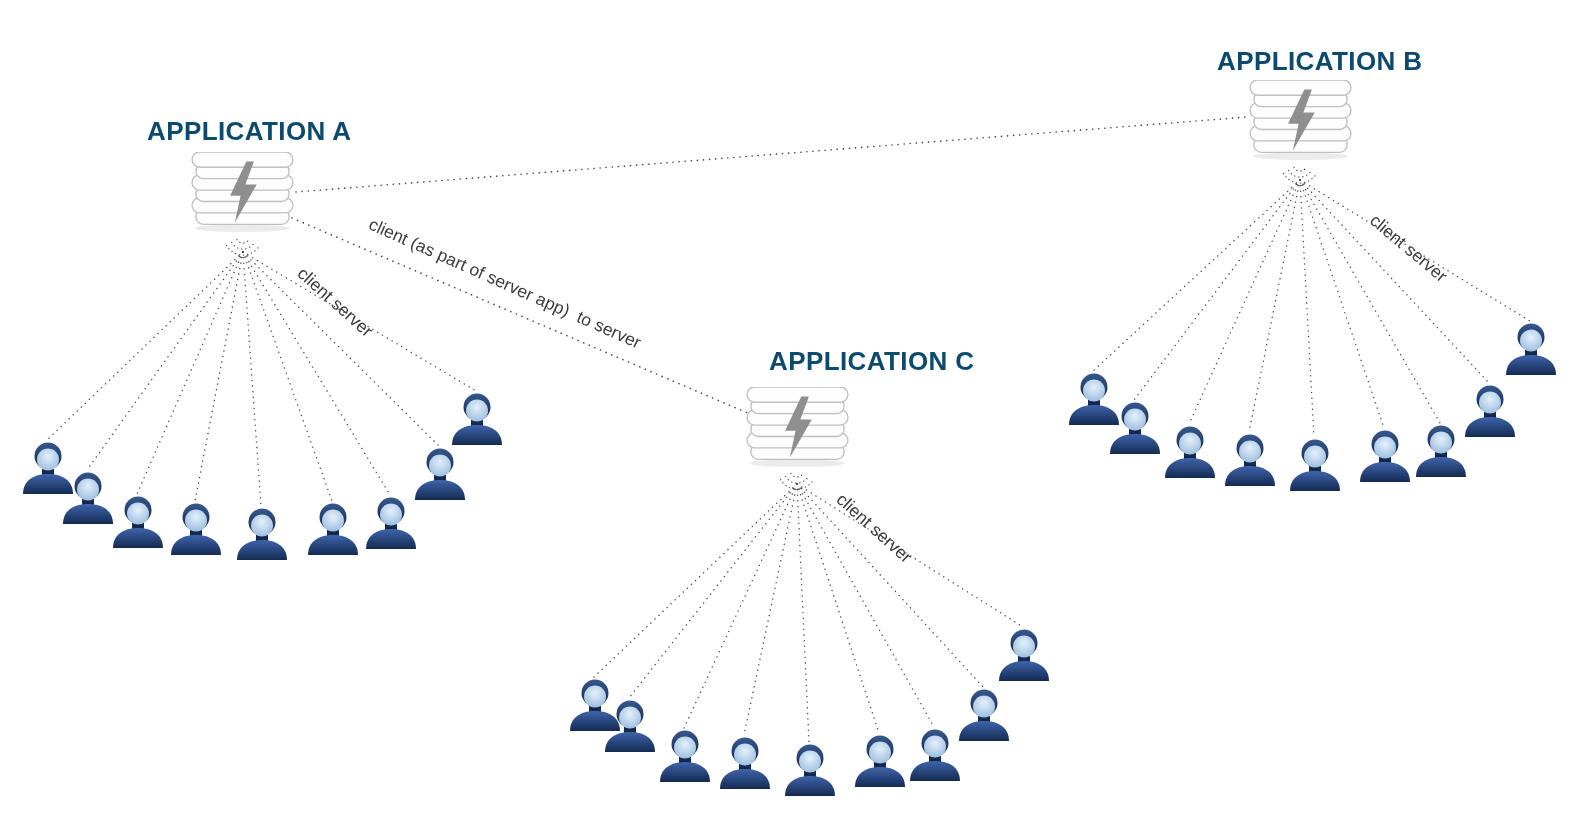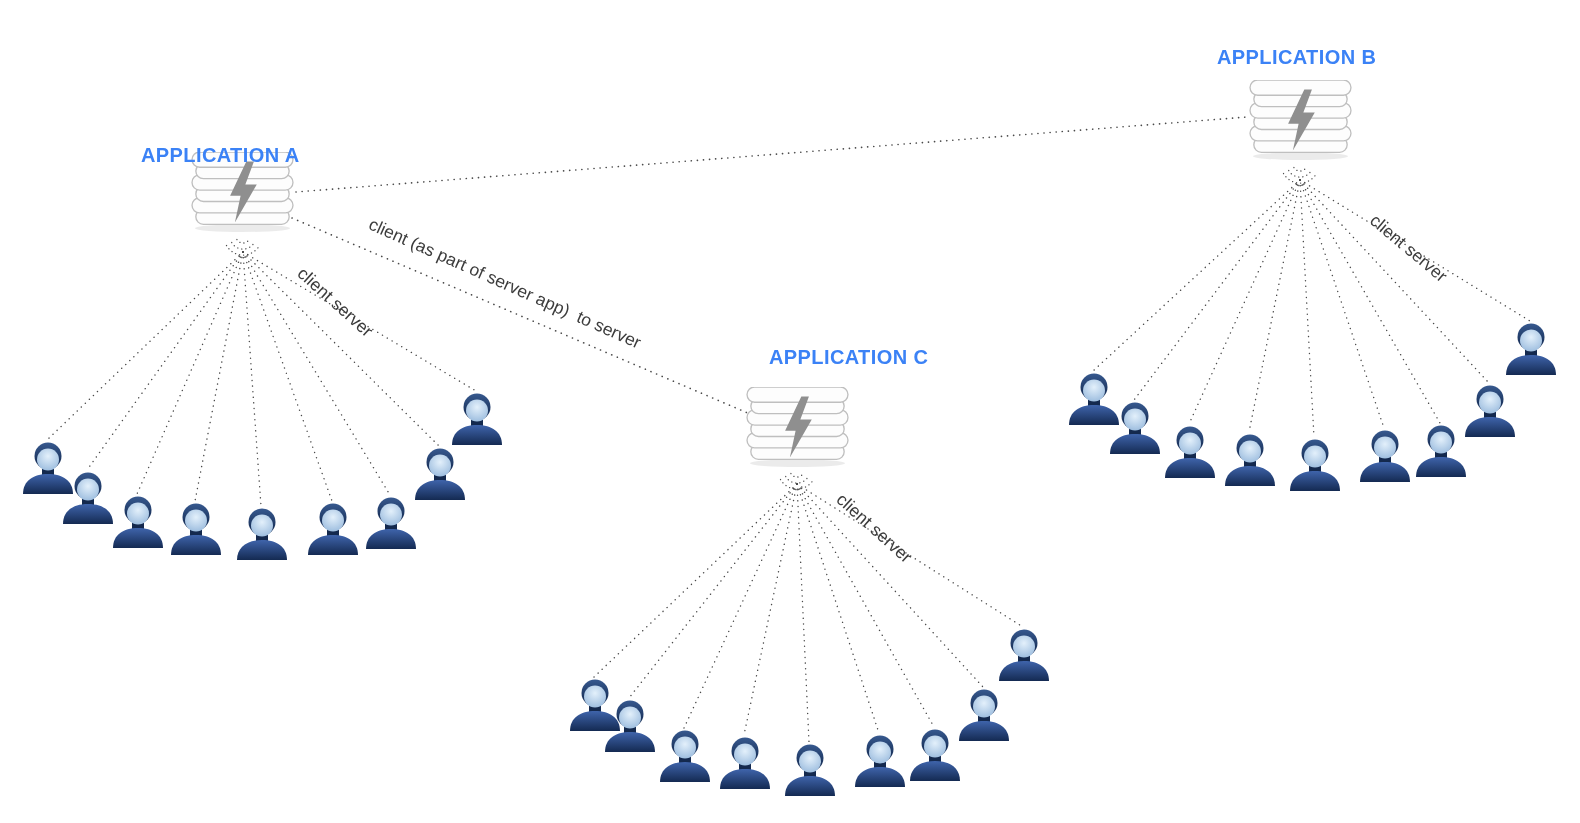--- a/index.html
+++ b/index.html
@@ -6,24 +6,24 @@
   #stage{
     position:relative;
     width:1580px;height:823px;
     background:#ffffff;
     overflow:hidden;
     font-family:"Liberation Sans", sans-serif;
   }
   #diagram-svg{position:absolute;left:0;top:0;}
   .app-label{
     position:absolute;
-    font-size:20px;
+    font-size:26px;
     font-weight:700;
     letter-spacing:.4px;
-    color:#3b82f6;
+    color:#0c4a6e;
     white-space:nowrap;
   }
   .fan-label{
     position:absolute;
     font-size:17.5px;
     color:#3c3c3c;
     white-space:nowrap;
     transform-origin:0 0;
   }
   .conn-label{
@@ -172,21 +172,21 @@
         <use href="#user" x="715" y="731" width="60" height="60"></use>
         <use href="#user" x="780" y="738" width="60" height="60"></use>
         <use href="#user" x="850" y="729" width="60" height="60"></use>
         <use href="#user" x="905" y="723" width="60" height="60"></use>
         <use href="#user" x="954" y="683" width="60" height="60"></use>
         <use href="#user" x="994" y="623" width="60" height="60"></use>
       </g>
     </g>
   </svg>
 
-  <div class="app-label" style="left:141px;top:116px;margin-top:28px;">APPLICATION A</div>
+  <div class="app-label" style="left:147px;top:116px;">APPLICATION A</div>
 
   <div class="app-label" style="left:1217px;top:46px;">APPLICATION B</div>
 
   <div class="app-label" style="left:769px;top:346px;text-align:center;">APPLICATION C</div>
 
   <div class="fan-label rot42" style="left:307px;top:263px;">client server</div>
 
   <div class="fan-label rot40" style="left:1379px;top:210px;">client server</div>
 
   <div class="fan-label rot42" style="left:846px;top:489px;">client server</div>

